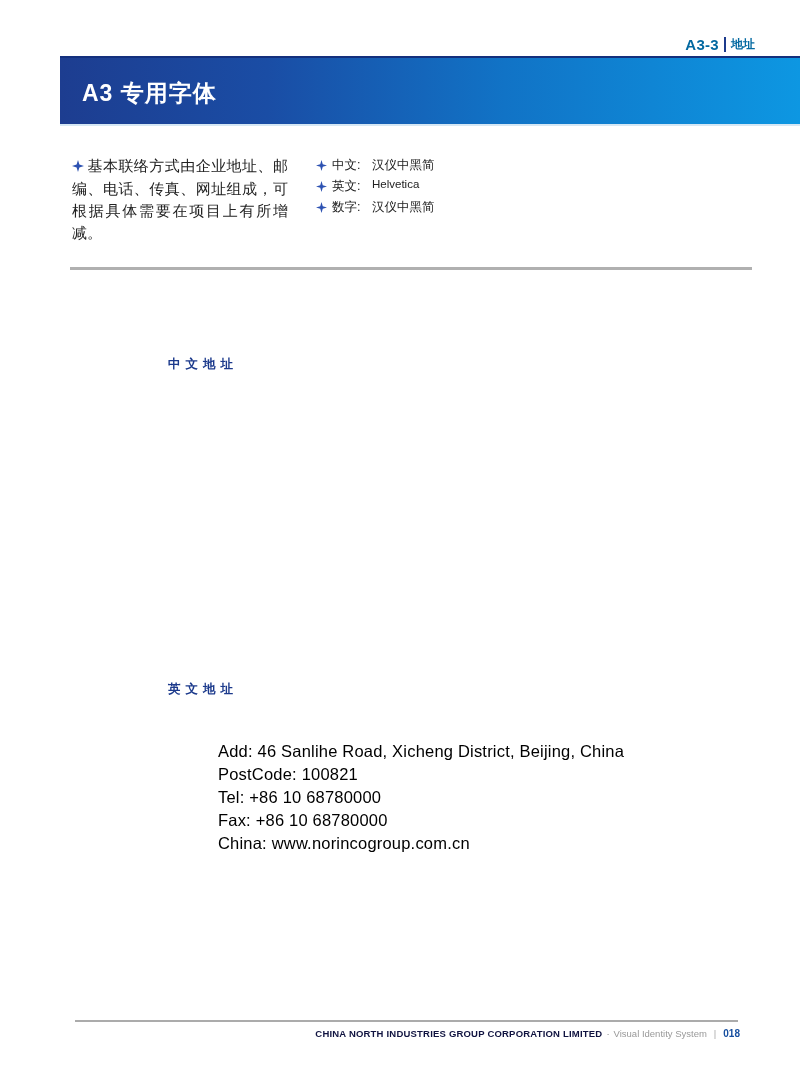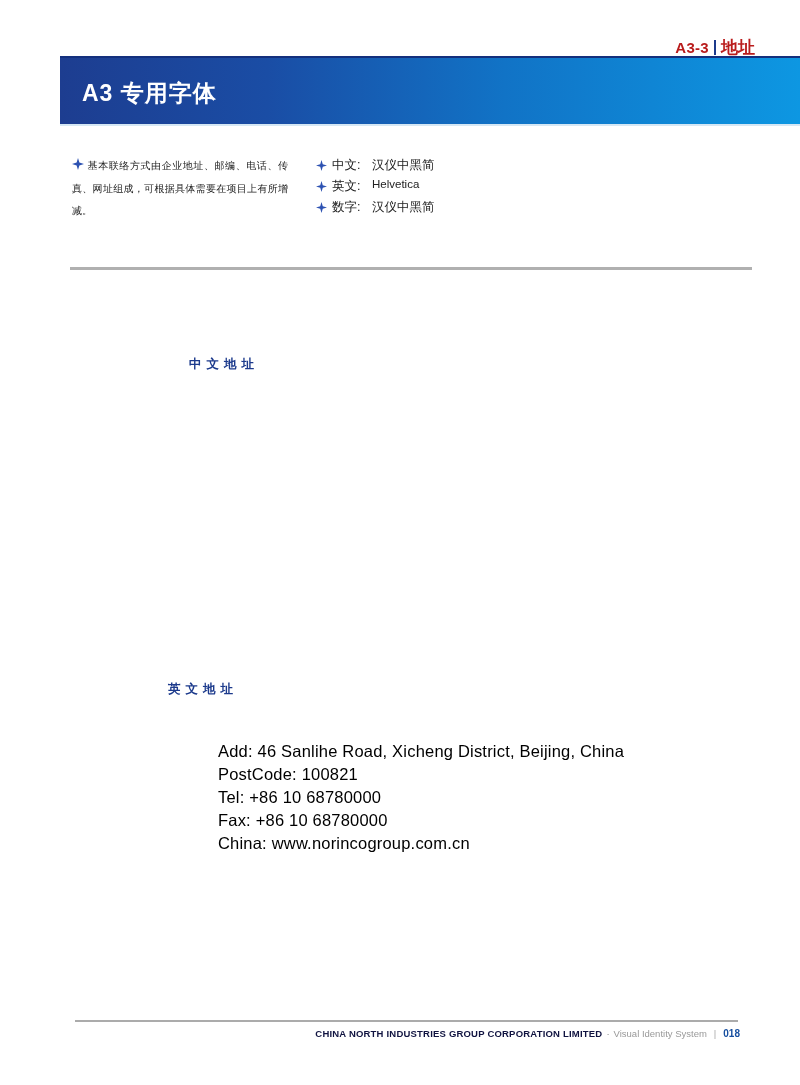--- a/index.html
+++ b/index.html
@@ -9,43 +9,43 @@
     font-family: "Liberation Sans", sans-serif;
     position: relative;
     overflow: hidden;
   }
   .page { position: absolute; inset: 0; background: #fff; }
 
   
   .top-label {
     position: absolute; top: 36px; right: 45px;
     display: flex; align-items: center; gap: 5px;
-    color: #b91c1c; font-weight: bold;
+    color: #0369a1; font-weight: bold;
   }
   .top-label .code { font-size: 15px; letter-spacing: 0.3px; }
   .top-label .vsep { width: 2px; height: 15px; background: #1c3a8c; }
-  .top-label .topic { font-size: 17px; text-align: right; }
+  .top-label .topic { font-size: 12px; text-align: right; }
 
   
   .header-bar {
     position: absolute; left: 60px; right: 0; top: 56px; height: 70px;
     background: linear-gradient(to right, #1d3d90 0%, #1a4da5 28%, #1173c6 60%, #0d97e2 100%);
     border-top: 2px solid #14307d;
     border-bottom: 2px solid #d5e7f4;
     display: flex; align-items: center;
   }
   .header-bar .title {
     color: #ffffff; font-size: 23px; font-weight: bold;
     padding-left: 22px; padding-top: 4px; letter-spacing: 1px;
   }
 
   
   .intro {
     position: absolute; left: 72px; top: 155px; width: 216px;
-    font-size: 10px; line-height: 22px; color: #222222;
+    font-size: 15px; line-height: 22px; color: #222222;
     text-align: justify;
   }
   .star { display: inline-block; vertical-align: -1px; margin-right: 3px; }
 
   
   .specs { position: absolute; left: 316px; top: 157px; }
   .spec-row { display: flex; height: 21px; }
   .spec-row .star { margin-right: 5px; vertical-align: 0; }
   .spec-label { font-size: 12.5px; color: #222222; width: 40px; }
   .spec-value { font-size: 12.5px; color: #222222; }
@@ -56,21 +56,21 @@
     position: absolute; left: 70px; width: 682px; top: 267px; height: 3px;
     background: #b0b0b0;
   }
 
   
   .section-heading {
     position: absolute; left: 168px;
     color: #1c3a8c; font-size: 12.5px; font-weight: bold;
     letter-spacing: 5px;
   }
-  .cn-heading { top: 356px; margin-left: 21px; }
+  .cn-heading { top: 356px; }
   .en-heading { top: 681px; }
 
   
   .cn-block {
     position: absolute; left: 218px; top: 422px;
     font-size: 17px; font-weight: bold; color: #000000;
     line-height: 24.5px; letter-spacing: 0.3px;
   }
 
   

